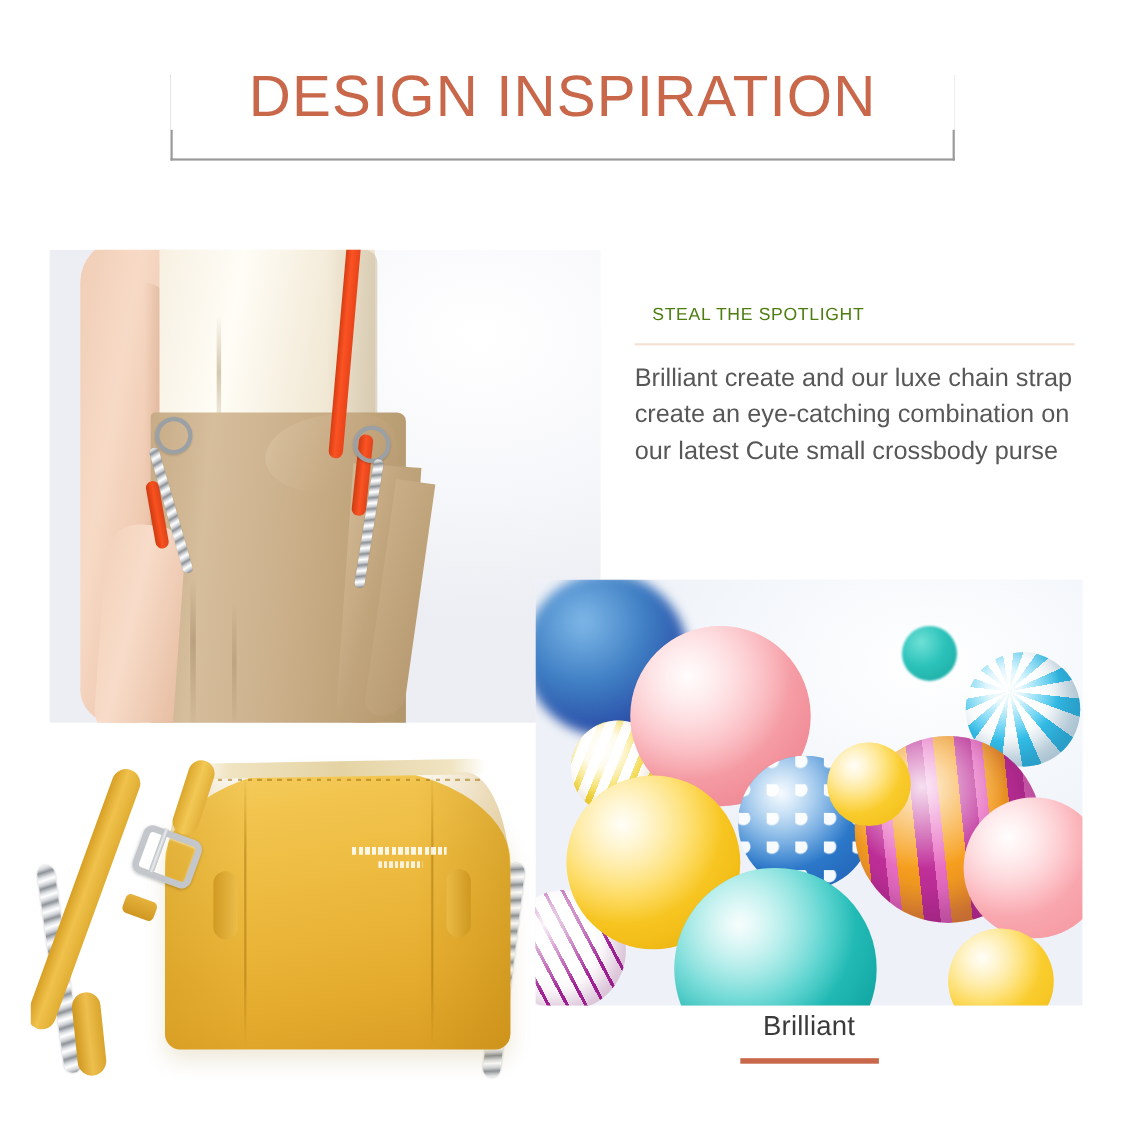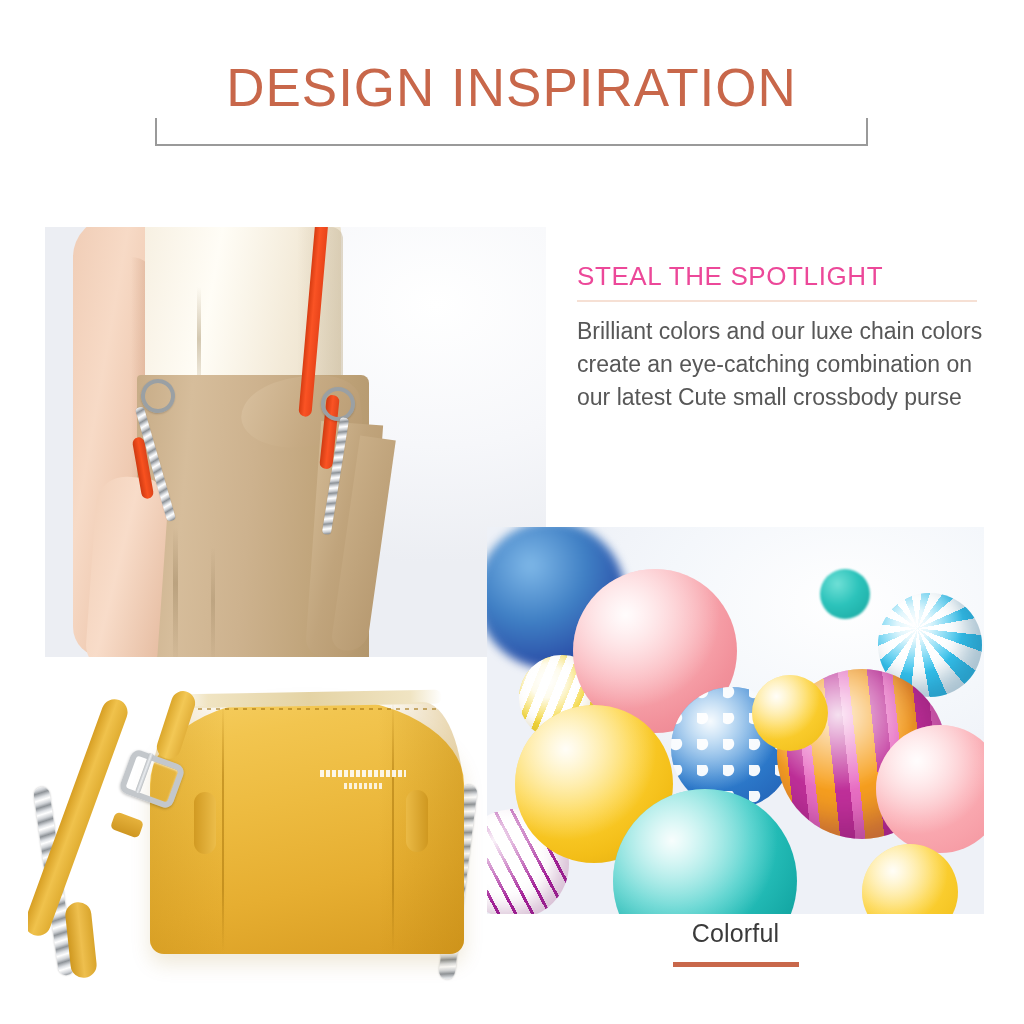--- a/index.html
+++ b/index.html
@@ -268,25 +268,25 @@
     border-radius:13px;transform:rotate(-6deg);
   }
 
   
   #copy-block{
     position:absolute;
     left:577px; top:262px;
     width:406px;
   }
   #copy-heading{
-    font-size:26px;
-    color:#ec4899;
+    font-size:16px;
+    color:#4d7c0f;
     letter-spacing:.6px;
     font-weight:400;
-    margin:0;
+    margin:16px;
     line-height:1.1;
   }
   #copy-rule{
     margin-top:9px;
     width:400px;height:2px;
     background:#F6E0D4;
   }
   #copy-body{
     margin:13px 0 0 0;
     font-size:23px;
@@ -463,21 +463,21 @@
   <div class="ring ring-l"></div>
   <div class="ring ring-r"></div>
   <div class="chain chain-l"></div>
   <div class="chain chain-r"></div>
 
 </div>
 
 <div id="copy-block">
   <div id="copy-heading">STEAL THE SPOTLIGHT</div>
   <div id="copy-rule"></div>
-  <p id="copy-body">Brilliant colors and our luxe chain colors create an eye-catching combination on our latest Cute small crossbody purse</p>
+  <p id="copy-body">Brilliant create and our luxe chain strap create an eye-catching combination on our latest Cute small crossbody purse</p>
 </div>
 
 <div id="yellow-bag-photo">
 
   <div class="ychain ychain-l"></div>
   <div class="ychain ychain-r"></div>
   <div class="ystrap-end"></div>
 
   <div class="ybody">
     <div class="ybody-left"></div>
@@ -535,15 +535,15 @@
     </div>
   <div class="sph" id="sph-teal-big">
       <div class="gloss"></div>
     </div>
   <div class="sph" id="sph-yellow-br">
       <div class="gloss"></div>
     </div>
 </div>
 
 <div id="caption-block">
-  <div id="caption-label">Colorful</div>
+  <div id="caption-label">Brilliant</div>
   <div id="caption-underline"></div>
 </div>
 
 </body></html>

